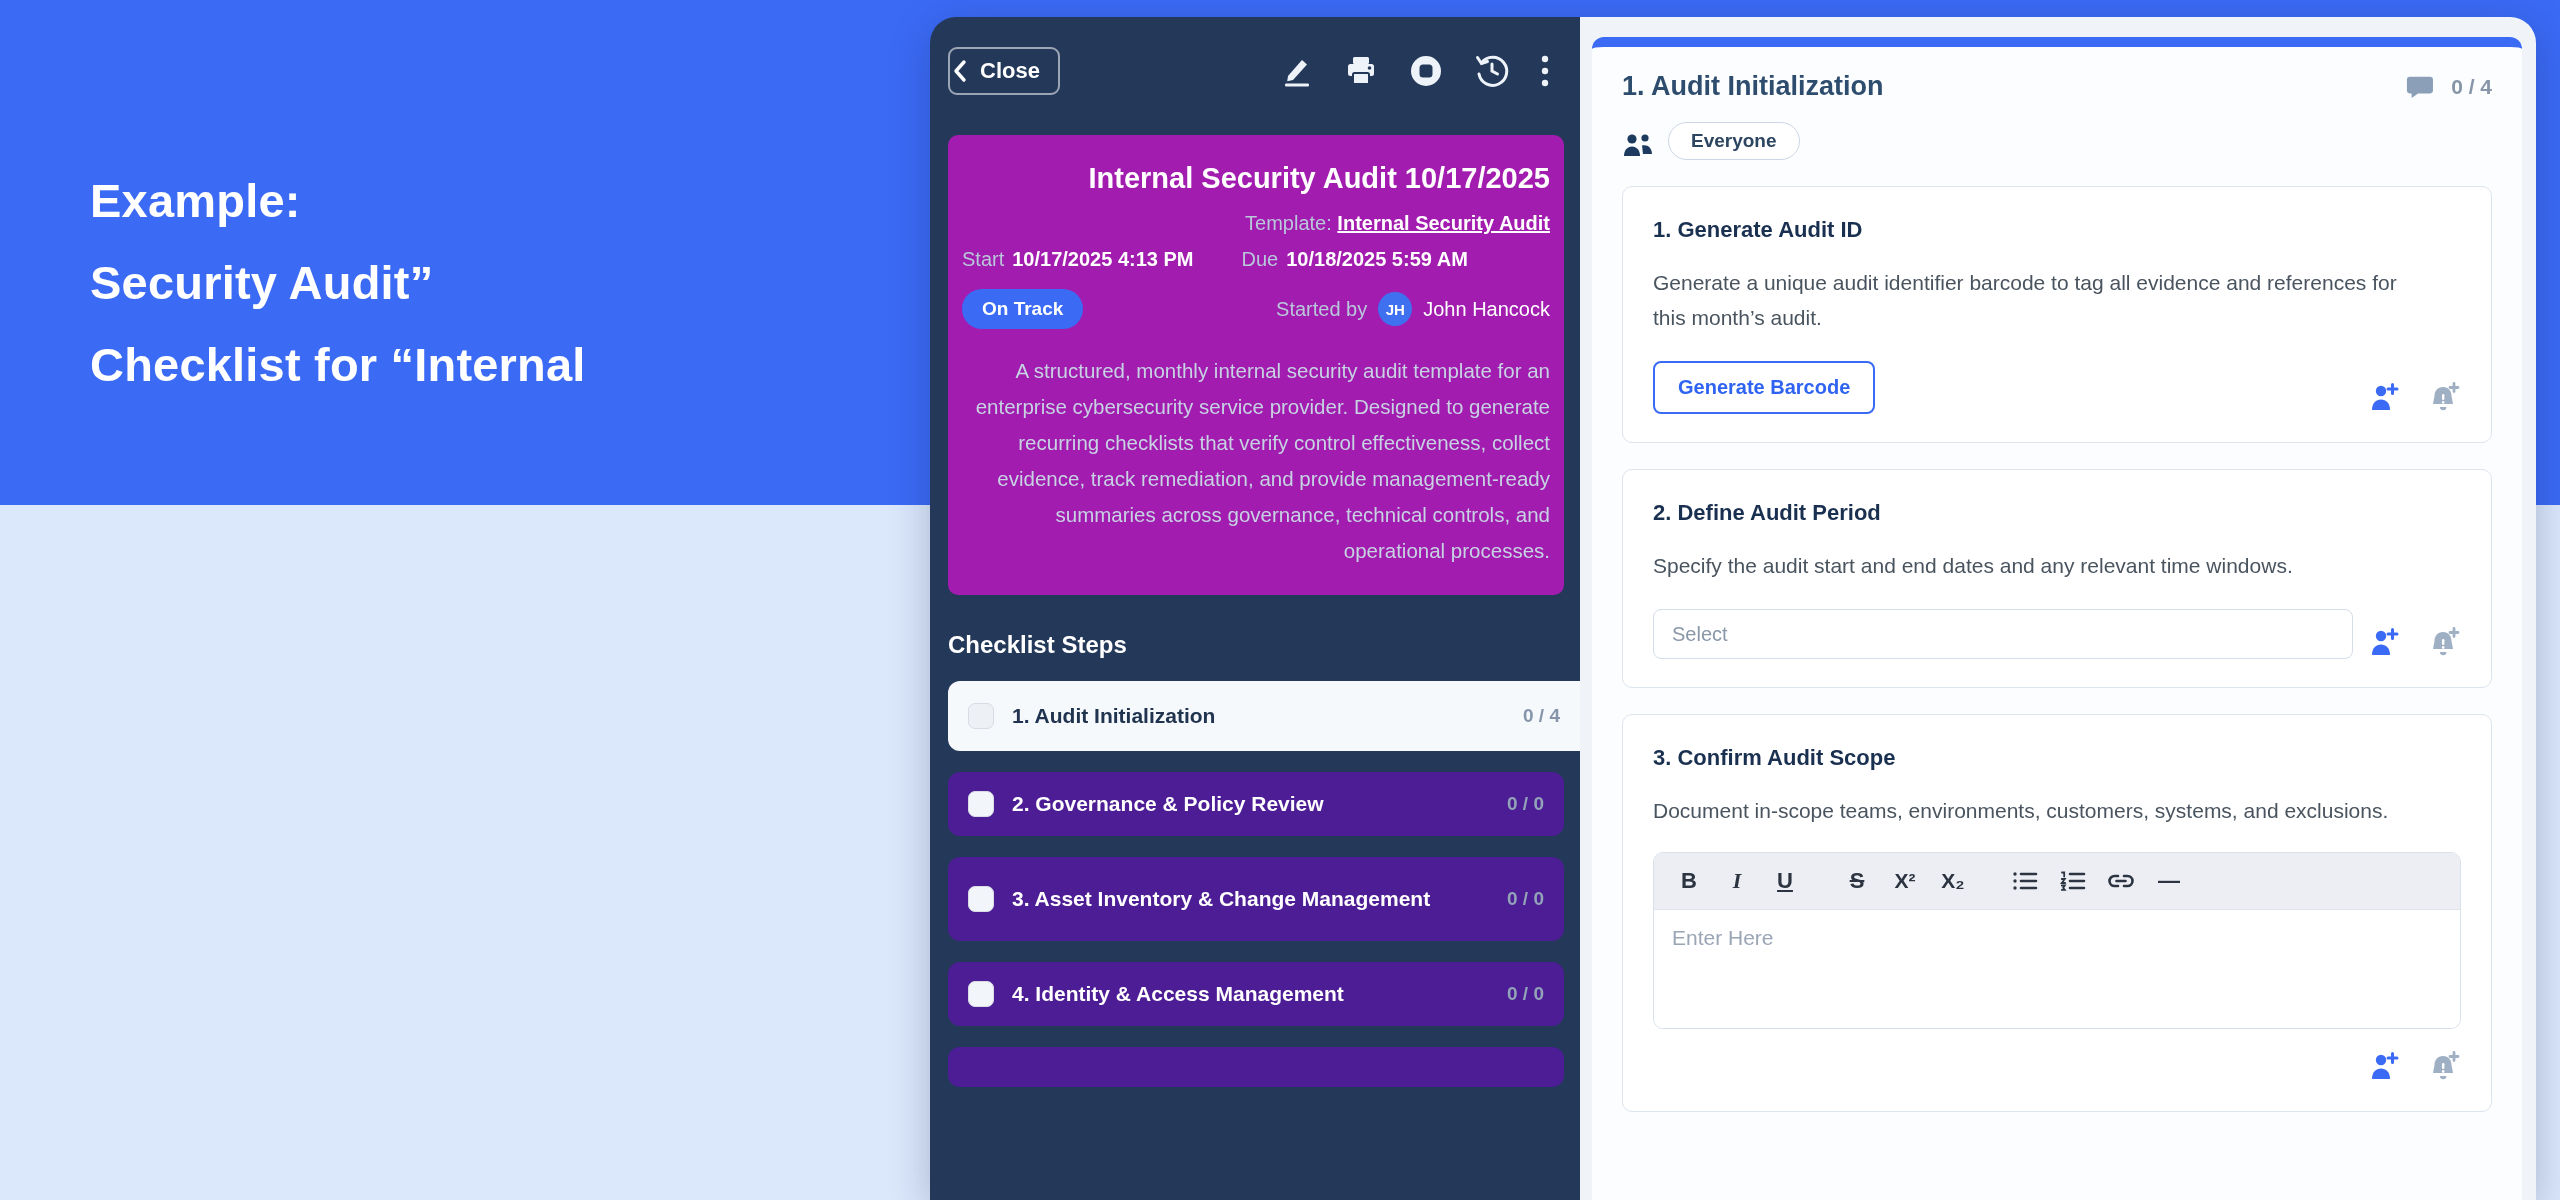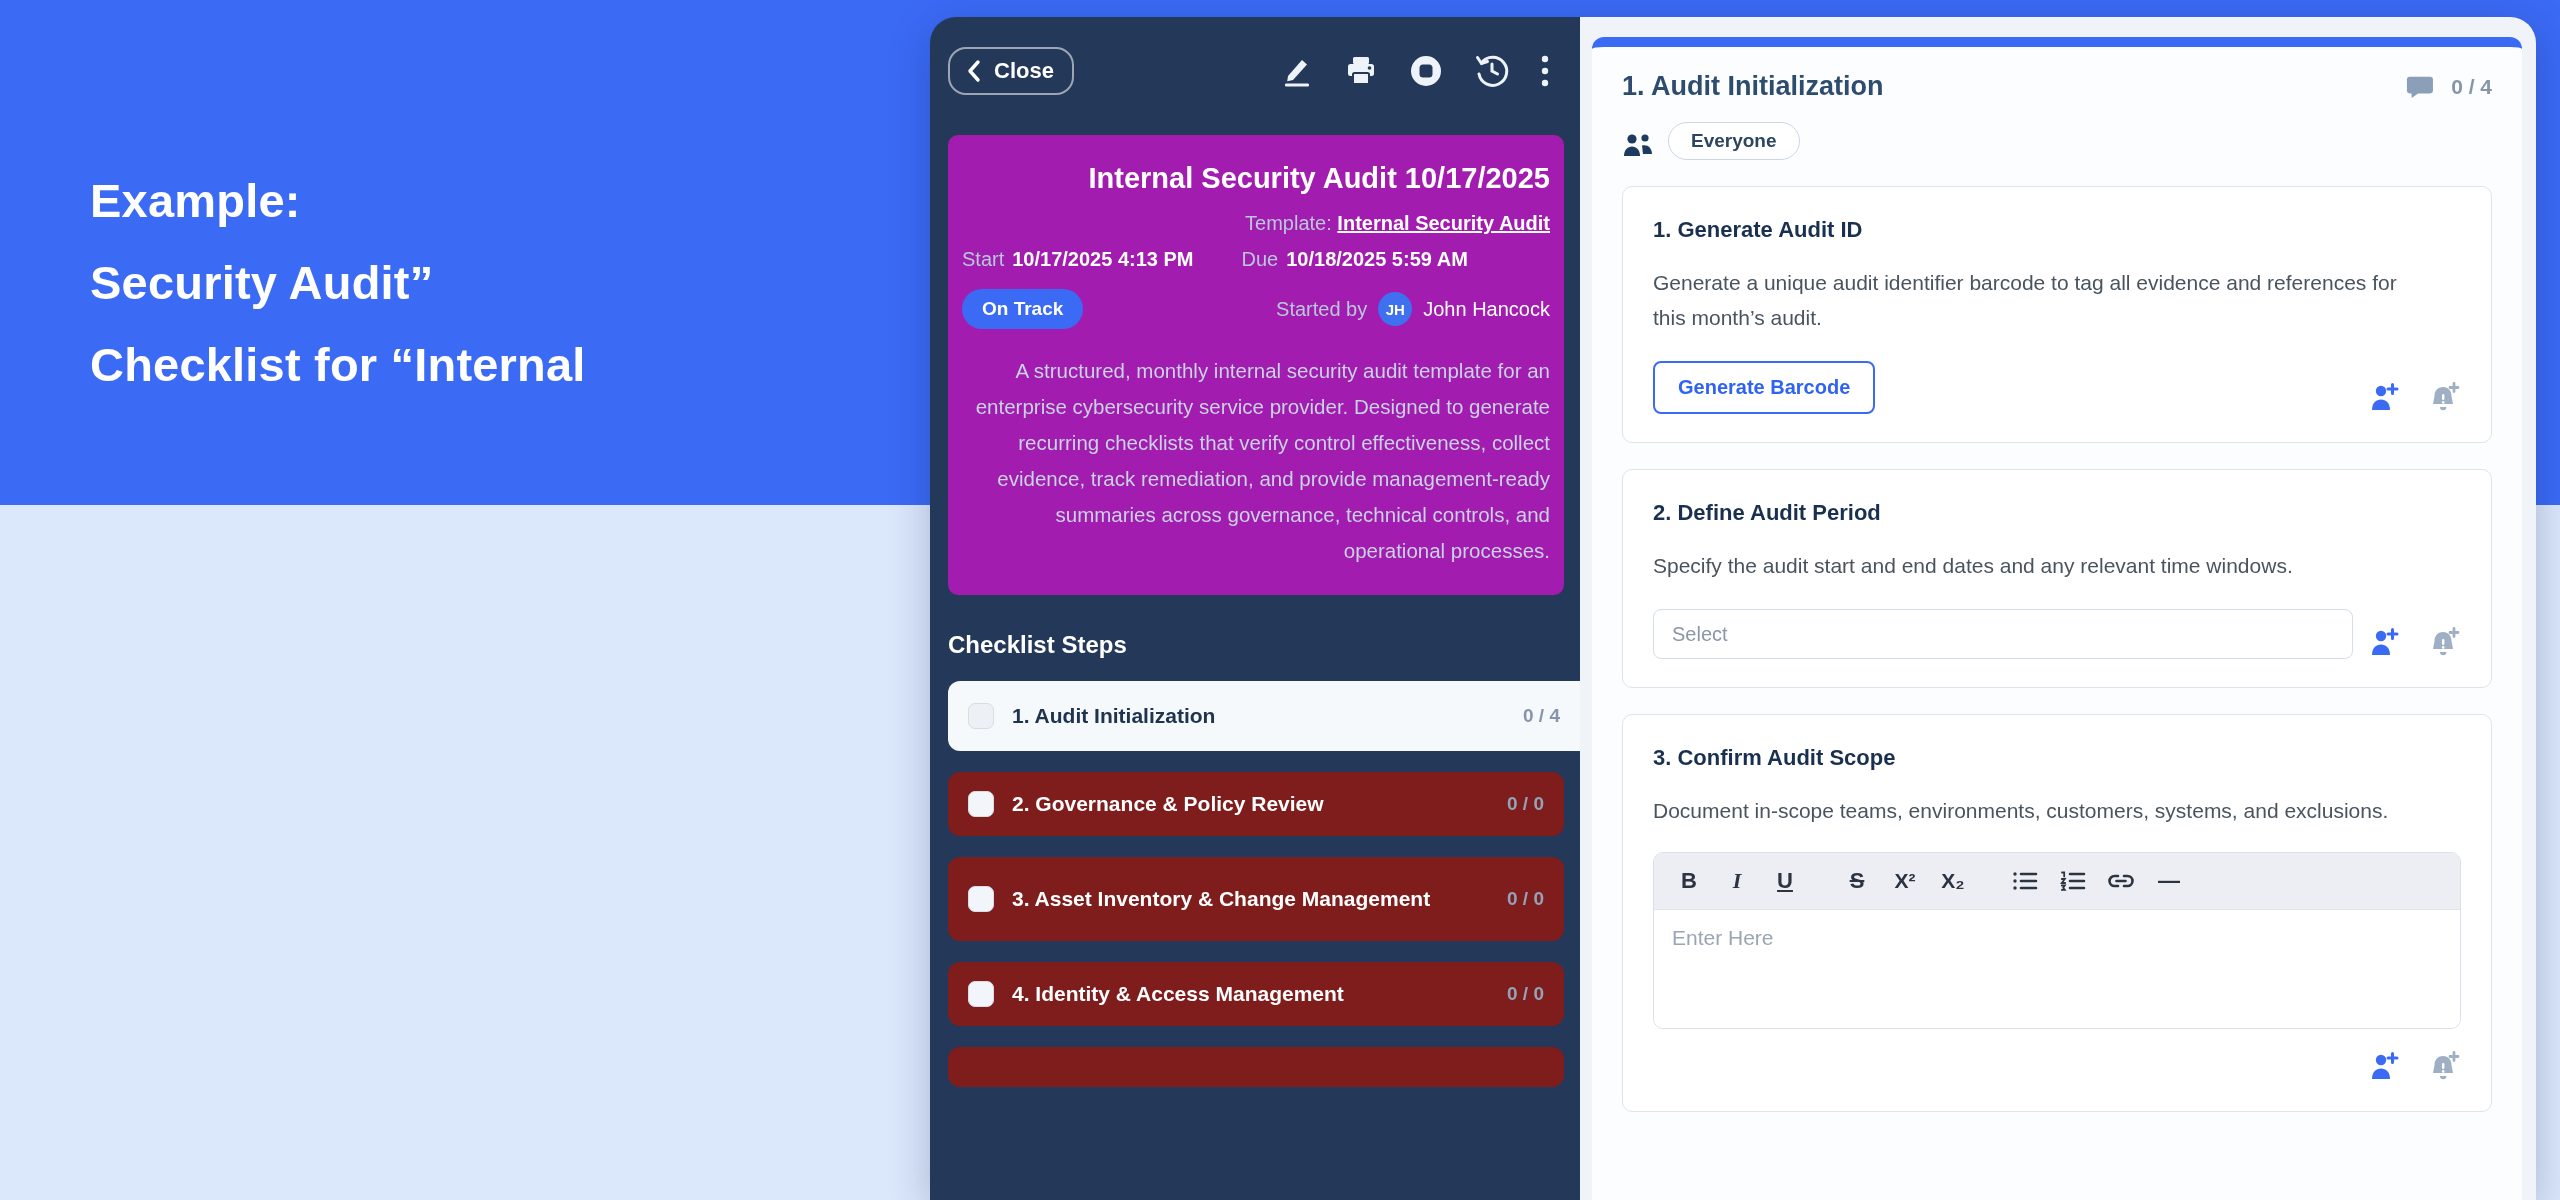--- a/index.html
+++ b/index.html
@@ -17,22 +17,22 @@
   
   .modal { position:absolute; left:930px; top:17px; width:1606px; height:1183px;
     border-radius:26px 26px 0 0; overflow:hidden; display:flex;
     box-shadow:0 10px 40px rgba(10,30,70,.25); }
 
   
   .left-pane { width:650px; flex:0 0 650px; background:#24395a; color:#fff;
     padding:30px 16px 0 18px; display:flex; flex-direction:column; }
   .lp-header { display:flex; align-items:center; justify-content:space-between; }
   .close-btn { display:inline-flex; align-items:center; gap:12px;
-    border:2px solid rgba(255,255,255,.55); border-radius:18px;
-    padding:9px 18px 9px 16px; background:transparent; color:#fff;
+    border:2px solid rgba(255,255,255,.55); border-radius:9px;
+    padding:9px 18px 9px 2px; background:transparent; color:#fff;
     font-size:22px; font-weight:700; cursor:pointer; font-family:inherit;text-align:right; }
   .lp-icons { display:flex; align-items:center; gap:30px; color:#eef3fa; margin-right:14px; }
   .icon-btn { background:none; border:none; color:#eef3fa; cursor:pointer;
     display:inline-flex; align-items:center; justify-content:center; }
 
   .run-card { background:#a21caf; border-radius:10px; margin-top:40px; padding:24px 14px 26px;text-align:right; }
   .run-title { font-size:29px; line-height:39px; font-weight:700; color:#fff; }
   .run-template { margin-top:14px; font-size:20px; color:#b9c7da;margin-left:37px; }
   .run-template a { color:#fff; font-weight:700; text-decoration:underline; }
   .run-dates { margin-top:13px; display:flex; gap:48px; font-size:20px; color:#b9c7da; }
@@ -41,21 +41,21 @@
   .status-pill { background:#3b6af5; color:#fff; font-size:19px; font-weight:700;
     border-radius:999px; padding:9px 20px; }
   .started-by { display:flex; align-items:center; gap:11px; font-size:20px; color:#b9c7da; }
   .avatar { width:34px; height:34px; border-radius:50%; background:#3e70f0; color:#fff;
     font-size:15px; font-weight:700; display:flex; align-items:center; justify-content:center; }
   .starter-name { color:#fff; }
   .run-desc { margin-top:24px; font-size:20.5px; line-height:36px; color:#c7d3e3; }
 
   .steps-heading { margin-top:36px; font-size:24px; font-weight:700; color:#fff; }
   .steps-list { margin-top:22px; display:flex; flex-direction:column; gap:21px; }
-  .step-item { display:flex; align-items:center; gap:18px; background:#7f1d1d;
+  .step-item { display:flex; align-items:center; gap:18px; background:#4c1d95;
     border-radius:12px; padding:0 20px; min-height:64px; cursor:pointer; }
   .step-item.active { background:#f6f9fc; color:#20344f; margin-right:-16px;
     border-radius:12px 0 0 12px; min-height:70px; }
   .step-item.tall { min-height:84px; }
   .checkbox { width:26px; height:26px; border-radius:7px; background:#f2f5f9;
     border:1px solid #d8dde5; flex:0 0 26px; }
   .step-item.active .checkbox { background:#edf0f4; }
   .step-label { font-size:21px; font-weight:700; line-height:26px; }
   .step-count { margin-left:auto; font-size:19px; font-weight:700; color:#93a3b8; white-space:nowrap; }
   .step-item.active .step-count { color:#8694a9; }

